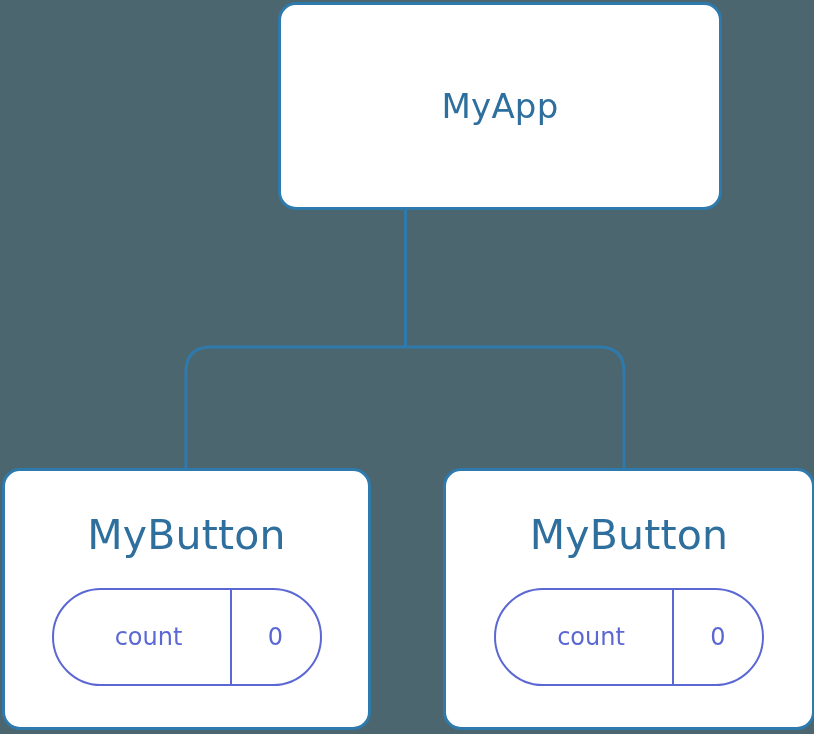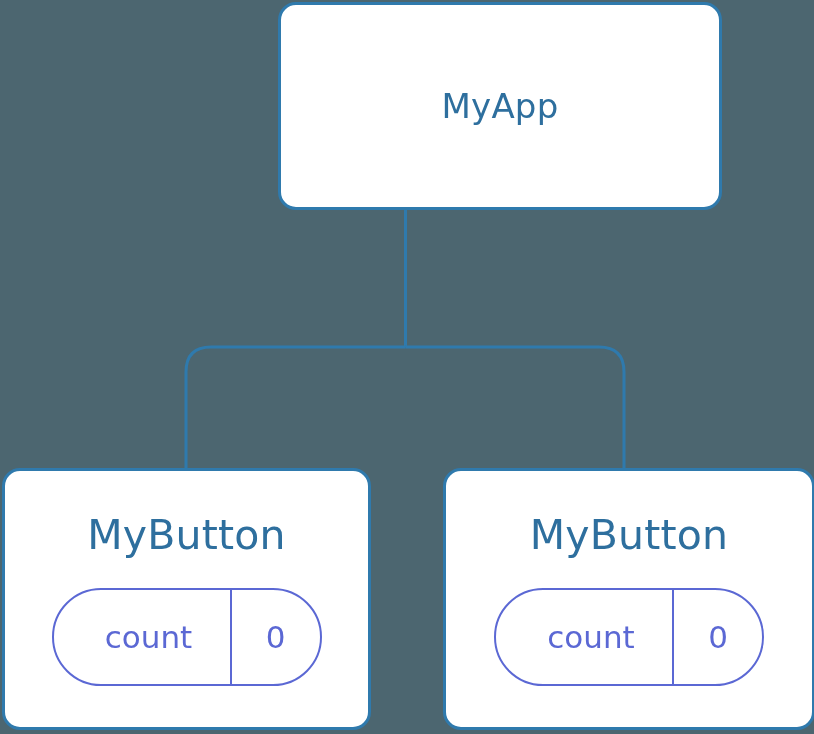--- a/index.html
+++ b/index.html
@@ -94,21 +94,21 @@
     background: transparent;
     overflow: hidden;
   }
 
   .state-key,
   .state-value {
     display: flex;
     align-items: center;
     justify-content: center;
     color: #5b68d4;
-    font-size: 31px;
+    font-size: 24px;
     line-height: 1;
     white-space: nowrap;
   }
 
   .state-key {
     width: 176px;
     padding-left: 14px;
   }
 
   .state-value {

